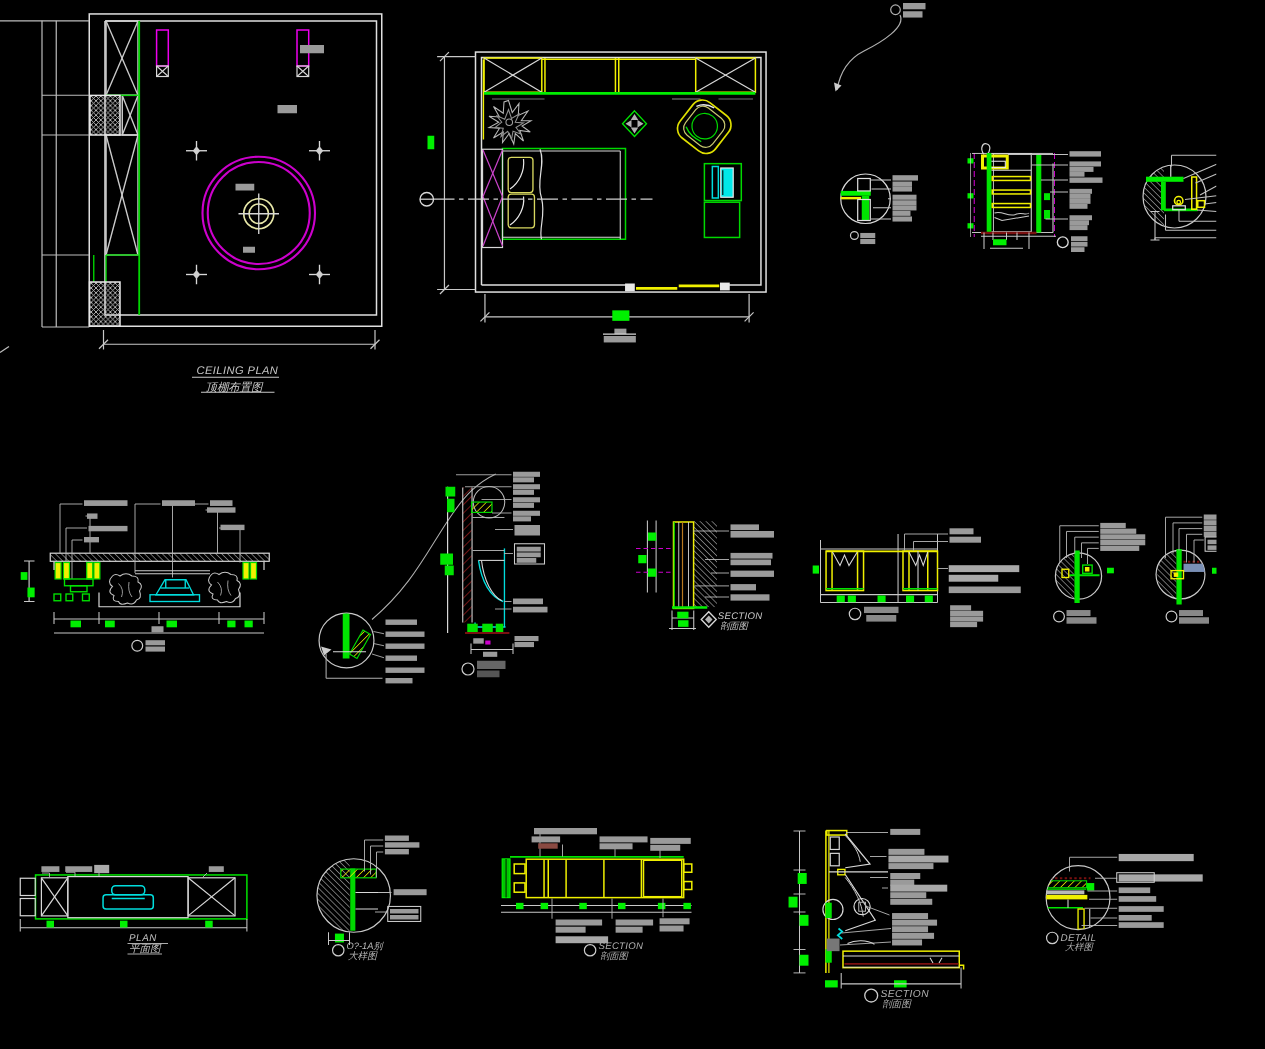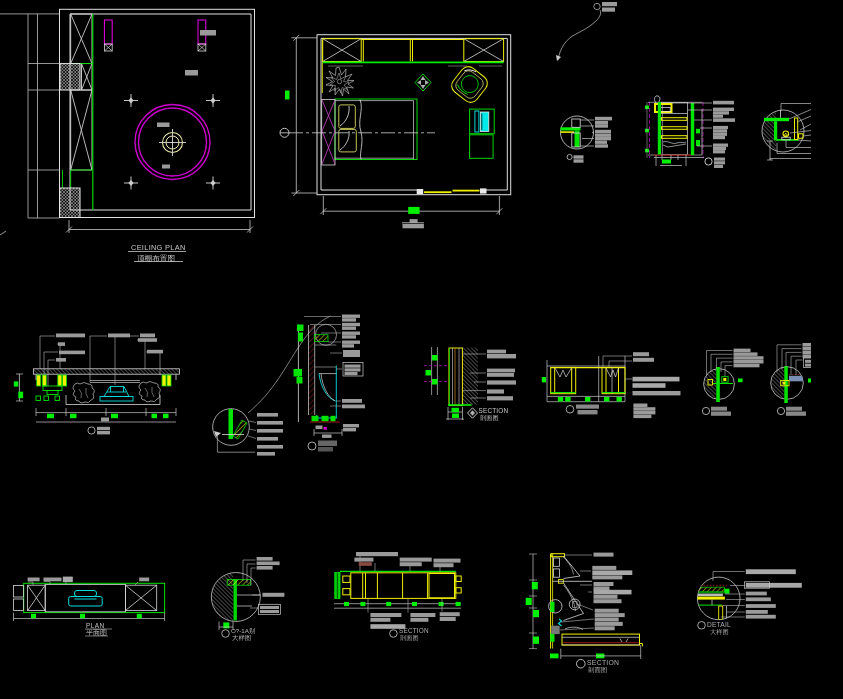--- a/index.html
+++ b/index.html
@@ -1,16 +1,16 @@
 <!DOCTYPE html>
 <html><head>
 <meta charset="utf-8">
 <style>
 html,body{margin:0;padding:0;background:#000;}
-#wrap{position:relative;width:811px;height:699px;background:#000;overflow:hidden;}
+#wrap{position:relative;width:811px;height:699px;background:#000;overflow:hidden;font-style:italic;}
 svg{position:absolute;top:0;left:0;}
 text{font-family:"Liberation Sans",sans-serif;}
 </style>
 </head>
 <body>
 <div id="wrap">
 <svg width="843" height="699" viewBox="0 0 843 699">
 <defs>
 <pattern id="hw" width="3.6" height="3.6" patternTransform="rotate(45)" patternUnits="userSpaceOnUse">
 <line x1="0" y1="0" x2="0" y2="3.6" stroke="#cfcfcf" stroke-width="0.9"></line>

